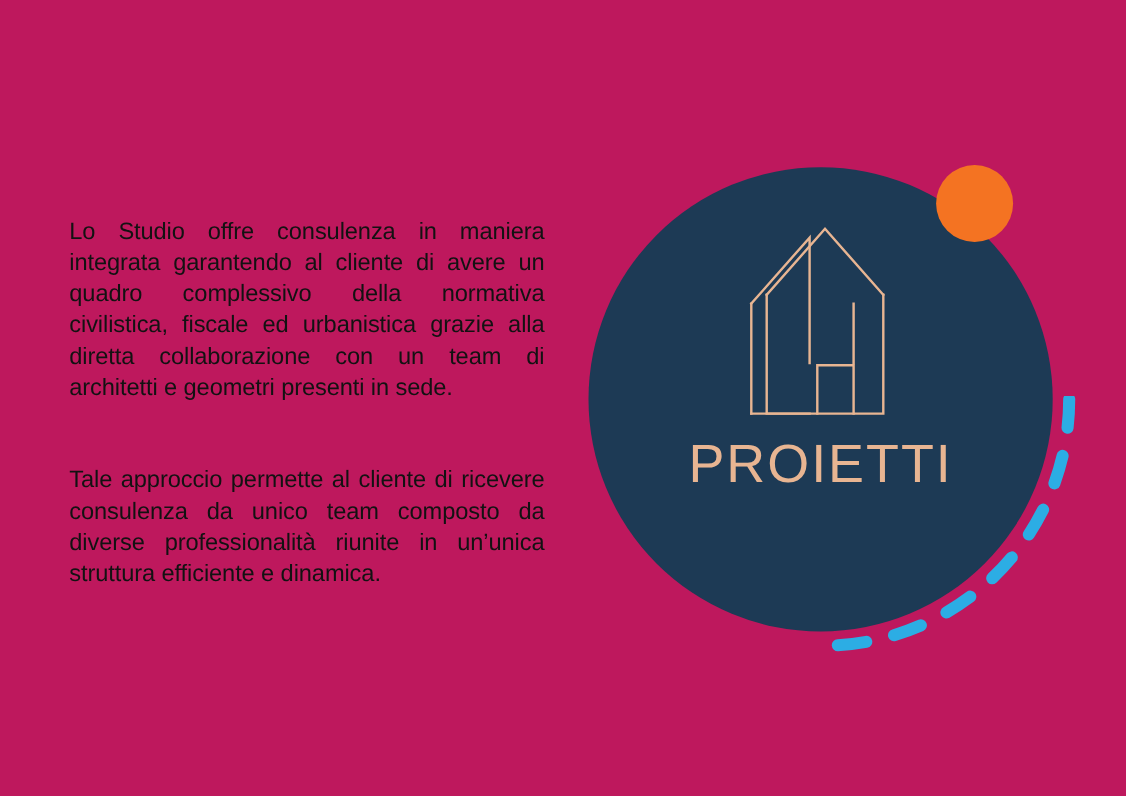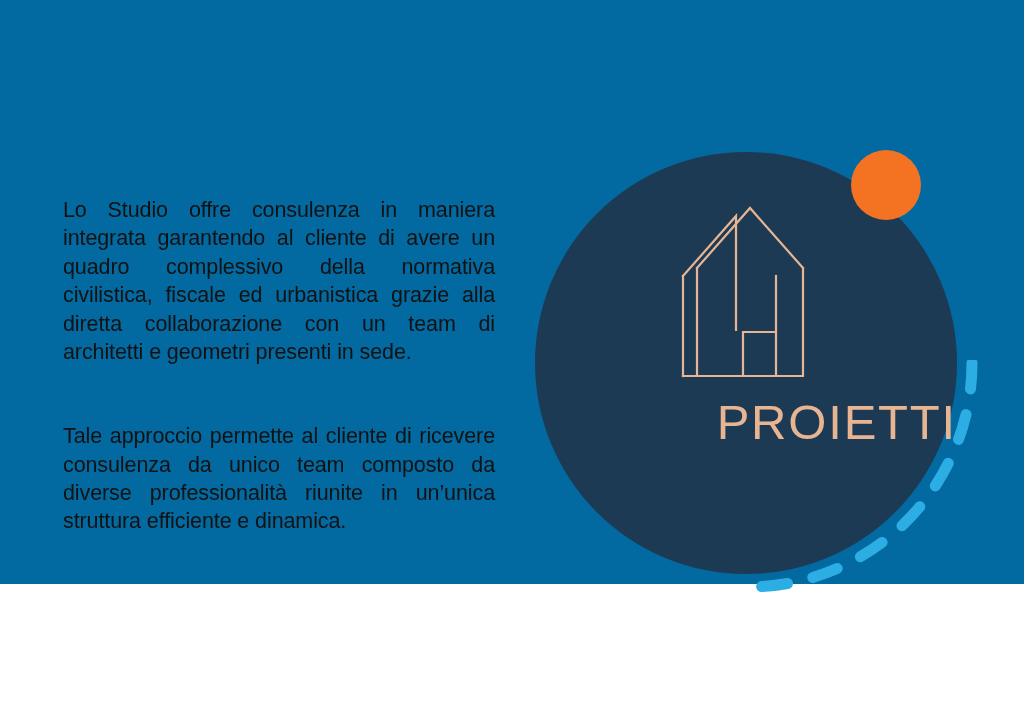--- a/index.html
+++ b/index.html
@@ -9,22 +9,22 @@
   body {
     width: 1024px;
     height: 724px;
     background: #ffffff;
     font-family: "Liberation Sans", sans-serif;
     overflow: hidden;
   }
   .slide {
     position: relative;
     width: 1024px;
-    height: 584px;
-    background: #0369a1;
+    height: 724px;
+    background: #be185d;
   }
 
   
   .text-col {
     position: absolute;
     left: 63px;
     top: 196px;
     width: 432px;
   }
   .para {
@@ -99,21 +99,20 @@
     letter-spacing: 1.6px;
     line-height: 1.05;
     font-weight: 400;
   }
   .wordmark .line2 {
     font-size: 49px;
     letter-spacing: 1.8px;
     line-height: 1.05;
     font-weight: 400;
     margin-top: 2px;
-    text-align: right;
   }
 </style>
 </head>
 <body>
 
 <div class="slide">
 
   <div class="text-col">
     <p class="para">Lo Studio offre consulenza in maniera integrata garantendo al cliente di avere un quadro complessivo della normativa civilistica, fiscale ed urbanistica grazie alla diretta collaborazione con un team di architetti e geometri presenti in sede.</p>
     <p class="para">Tale approccio permette al cliente di ricevere consulenza da unico team composto da diverse professionalità riunite in un’unica struttura efficiente e dinamica.</p>

